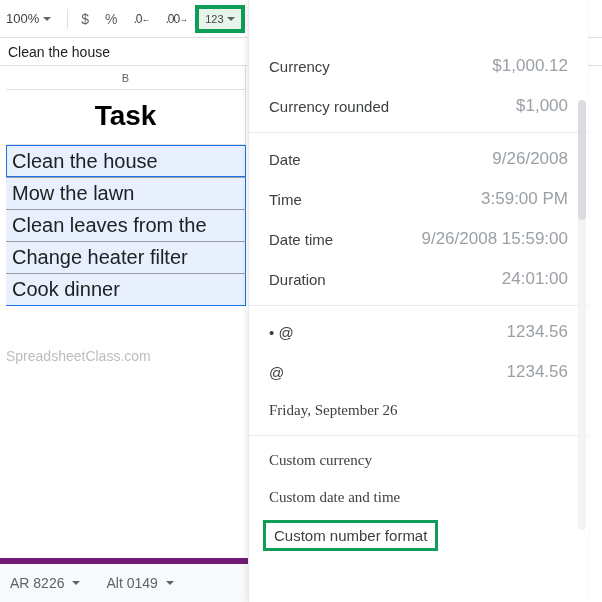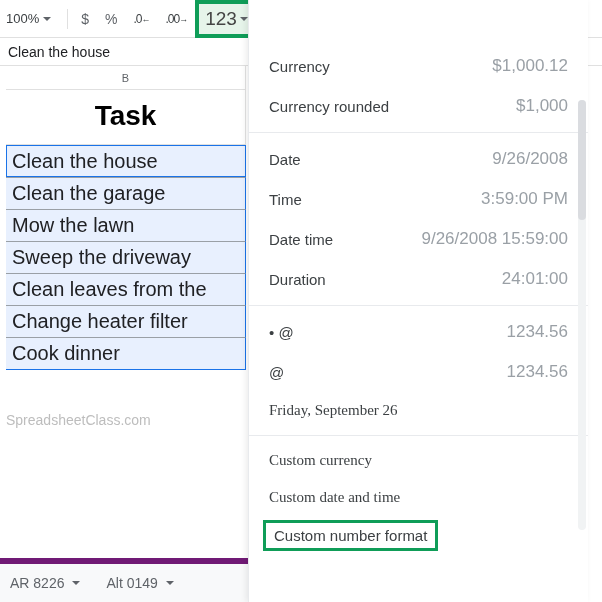--- a/index.html
+++ b/index.html
@@ -35,21 +35,21 @@
     .dec2 { font-size: 12px; letter-spacing: -1px; text-align: right; }
     .fmt-btn {
       display: inline-flex;
       align-items: center;
       gap: 3px;
       padding: 4px 6px;
       border: 3px solid #0f9d58;
       box-shadow: 0 0 0 1px #0f9d58;
       background: #e6f4ea;
       color: #444;
-      font-size: 19px;
+      font-size: 11px;
     }
     .fontbox { display: inline-flex; align-items: center; gap: 6px; padding-left: 12px; color: #5f6368; }
     .fontsize { display: inline-flex; align-items: center; gap: 8px; padding: 0 10px; }
     .bold { font-weight: 700; font-size: 15px; padding: 0 6px; }
     .italic { font-style: italic; font-size: 15px; padding: 0 6px; font-family: serif; }
     .formula-bar {
       height: 28px;
       border-bottom: 1px solid #e0e0e0;
       display: flex;
       align-items: center;
@@ -200,23 +200,21 @@
 </div>
 
 <div class="formula-bar">
   <span>Clean the house</span>
 </div>
 
 <div class="sheet">
   <div class="col-header">B</div>
   <div class="header-row">Task</div>
   <div class="cell first active">Clean the house</div>
-  <div class="cell">Clean the garage</div>
   <div class="cell">Mow the lawn</div>
-  <div class="cell">Sweep the driveway</div>
   <div class="cell">Clean leaves from the</div>
   <div class="cell">Change heater filter</div>
   <div class="cell last">Cook dinner</div>
   <div class="watermark">SpreadsheetClass.com</div>
 </div>
 
 <div class="bottom-bar">
   <span class="chip">
     <span>AR 8226</span>
     <span class="dd"></span>

